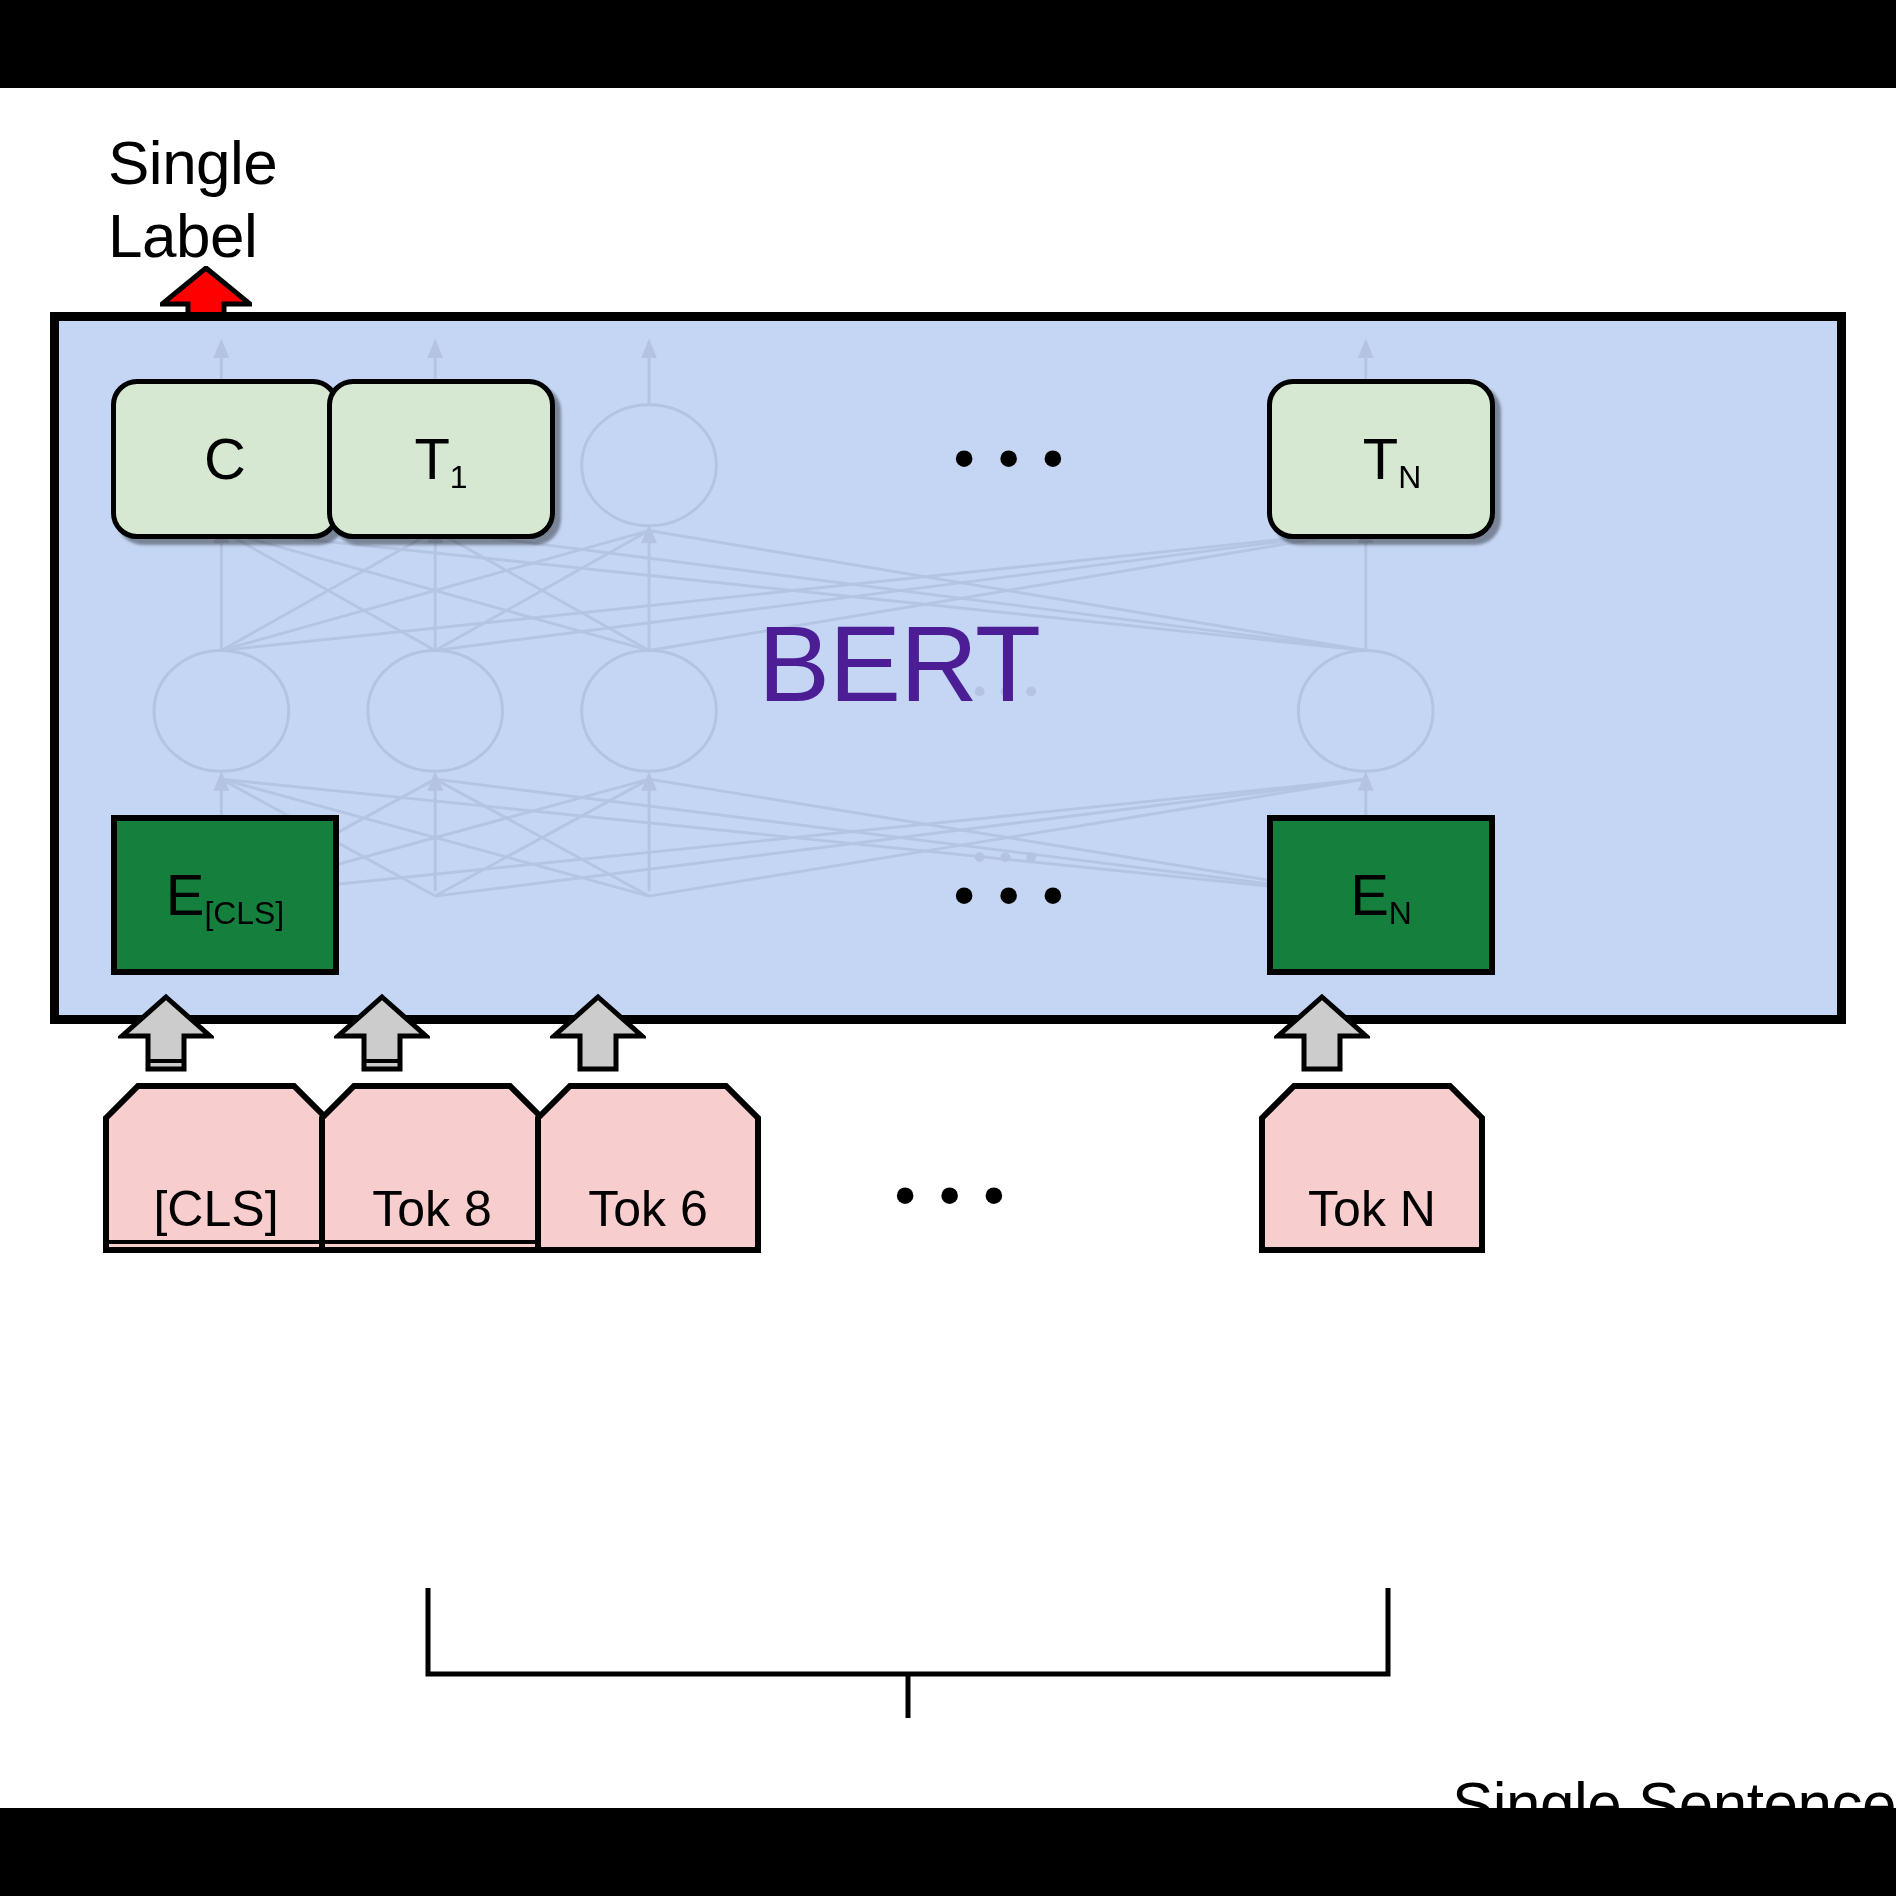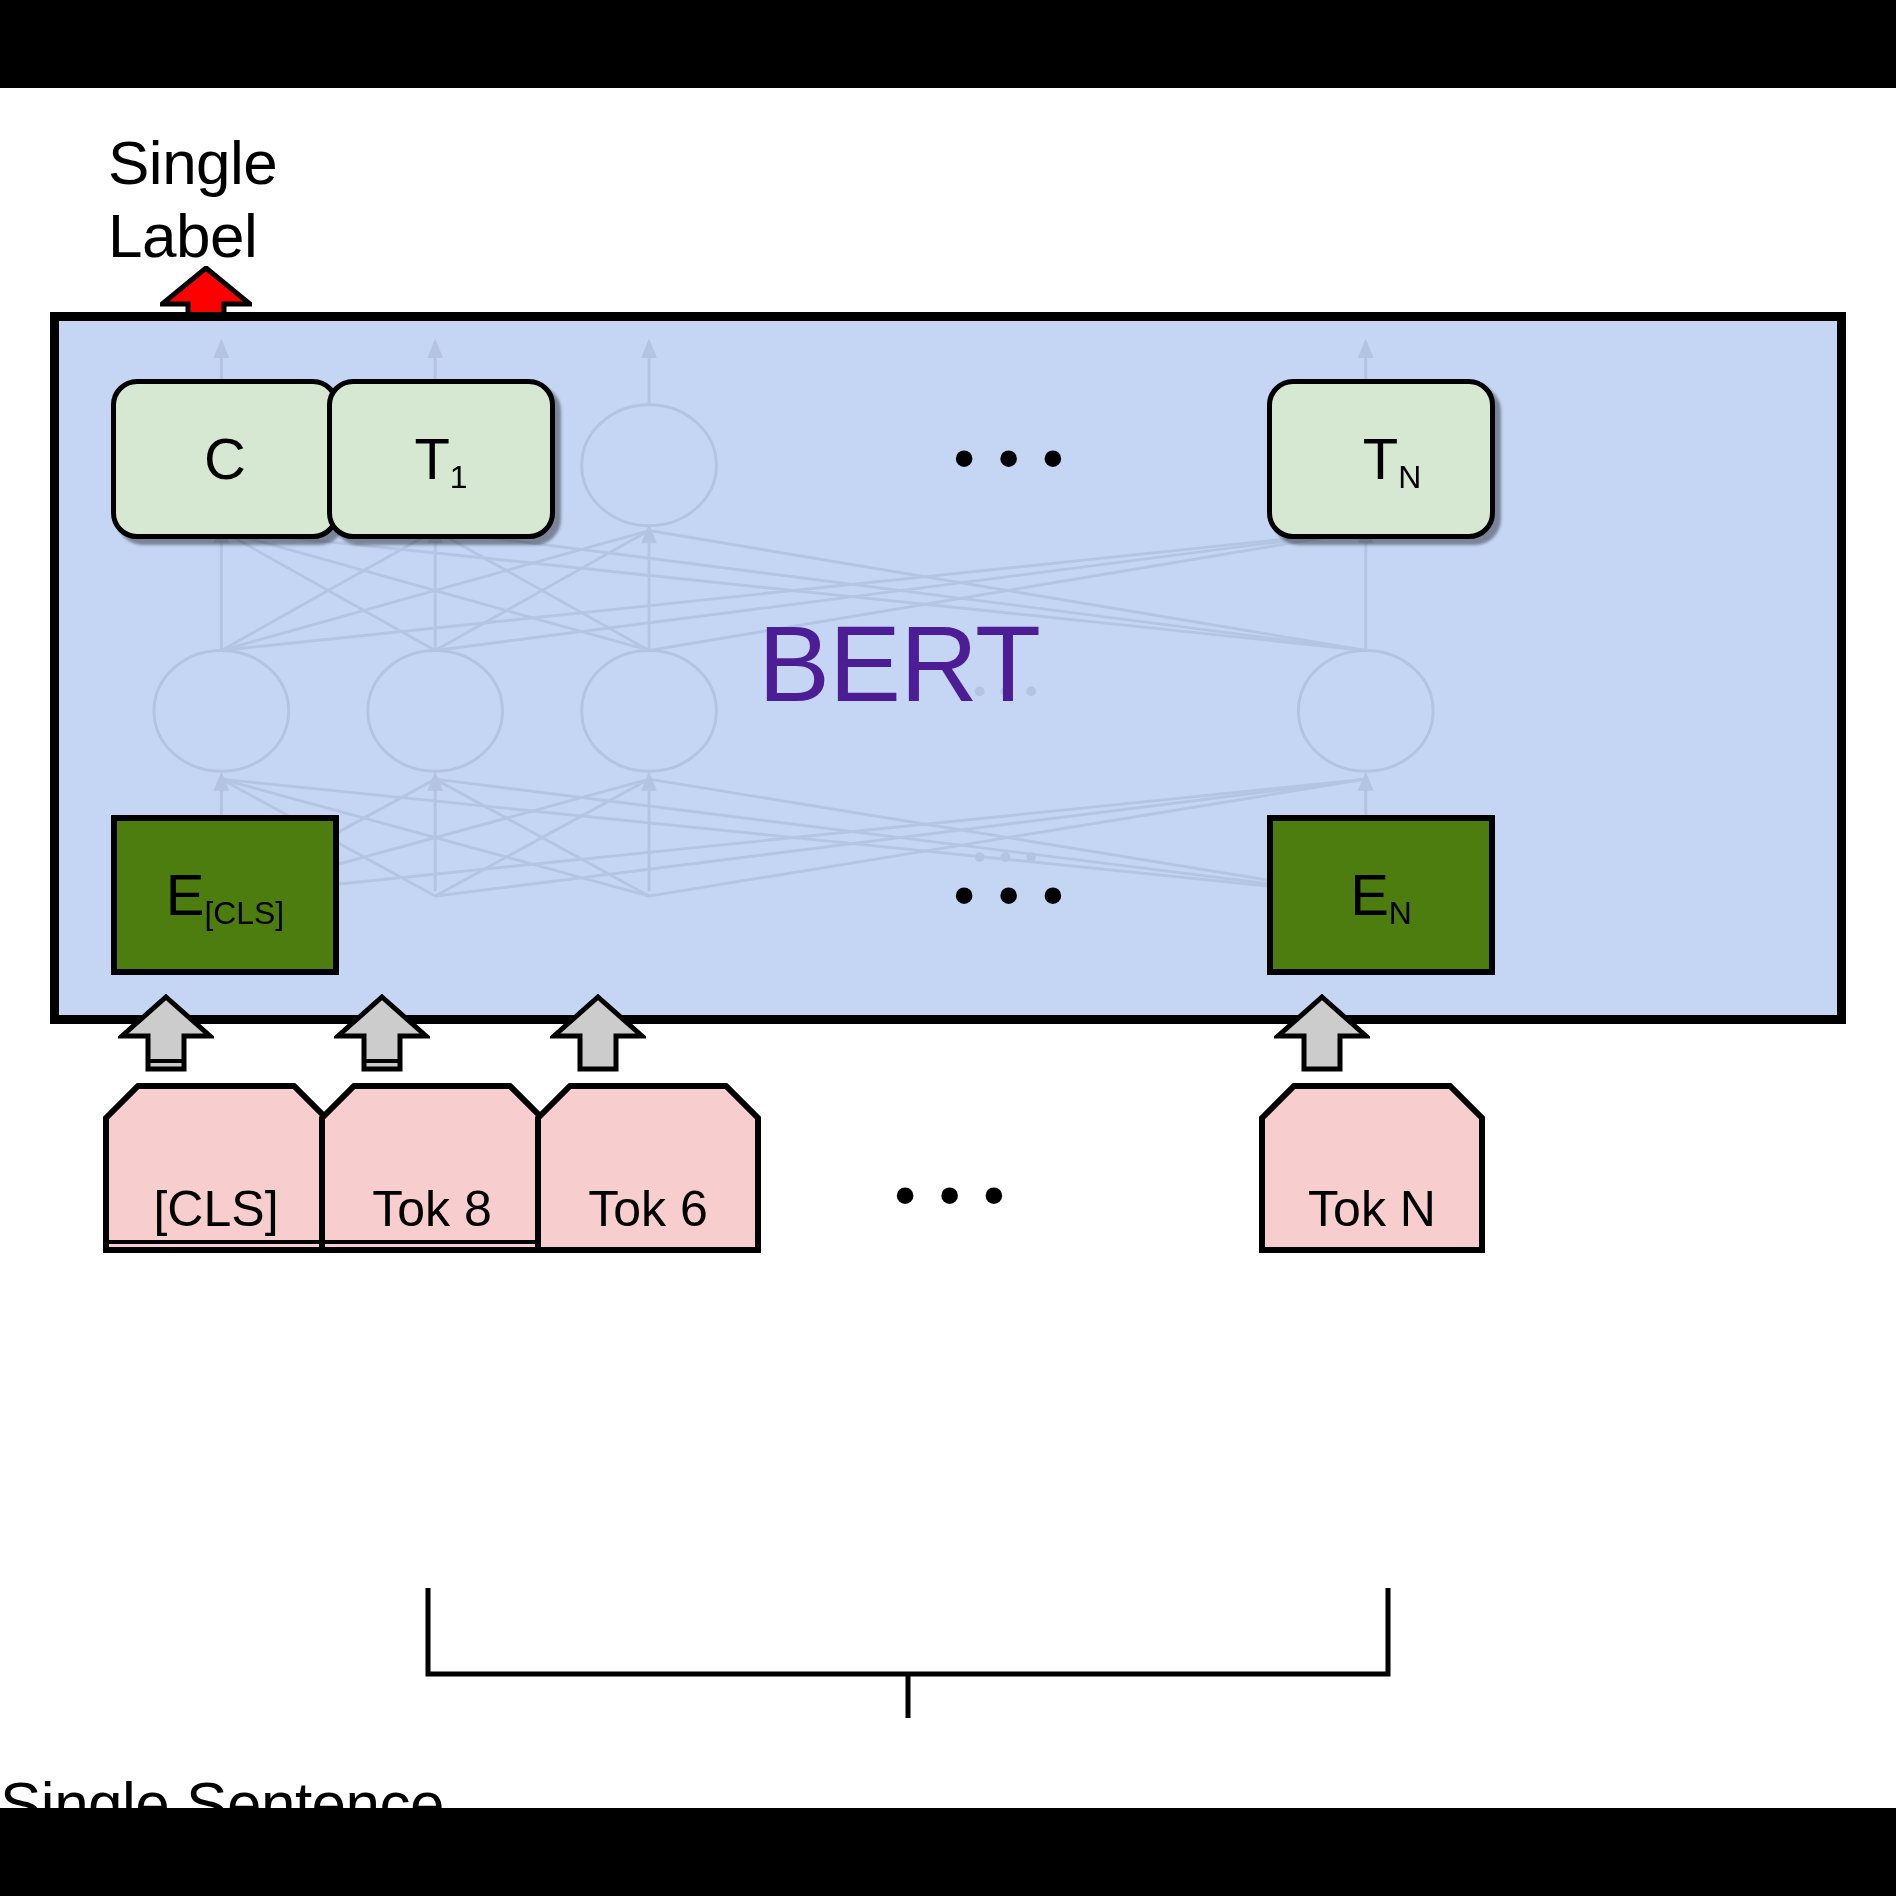--- a/index.html
+++ b/index.html
@@ -104,21 +104,21 @@
     font-size: 58px;
     color: #000000;
     line-height: 1;
   }
 
   
   .emb-box {
     position: absolute;
     width: 228px;
     height: 160px;
-    background: #4d7c0f;
+    background: #15803d;
     border: 6px solid #000000;
     box-sizing: border-box;
     display: flex;
     align-items: center;
     justify-content: center;
   }
   .emb-box .lbl {
     font-size: 58px;
     color: #000000;
     line-height: 1;
@@ -167,21 +167,21 @@
     left: 330px;
     top: 1500px;
     width: 1300px;
     height: 130px;
   }
   #sentence-caption {
     position: absolute;
     left: 0;
     top: 1680px;
     width: 1896px;
-    text-align: left;
+    text-align: right;
     font-size: 62px;
     color: #000000;
     letter-spacing: -0.5px;
   }
 
   sub {
     font-size: 0.55em;
     vertical-align: baseline;
     position: relative;
     bottom: -0.28em;

